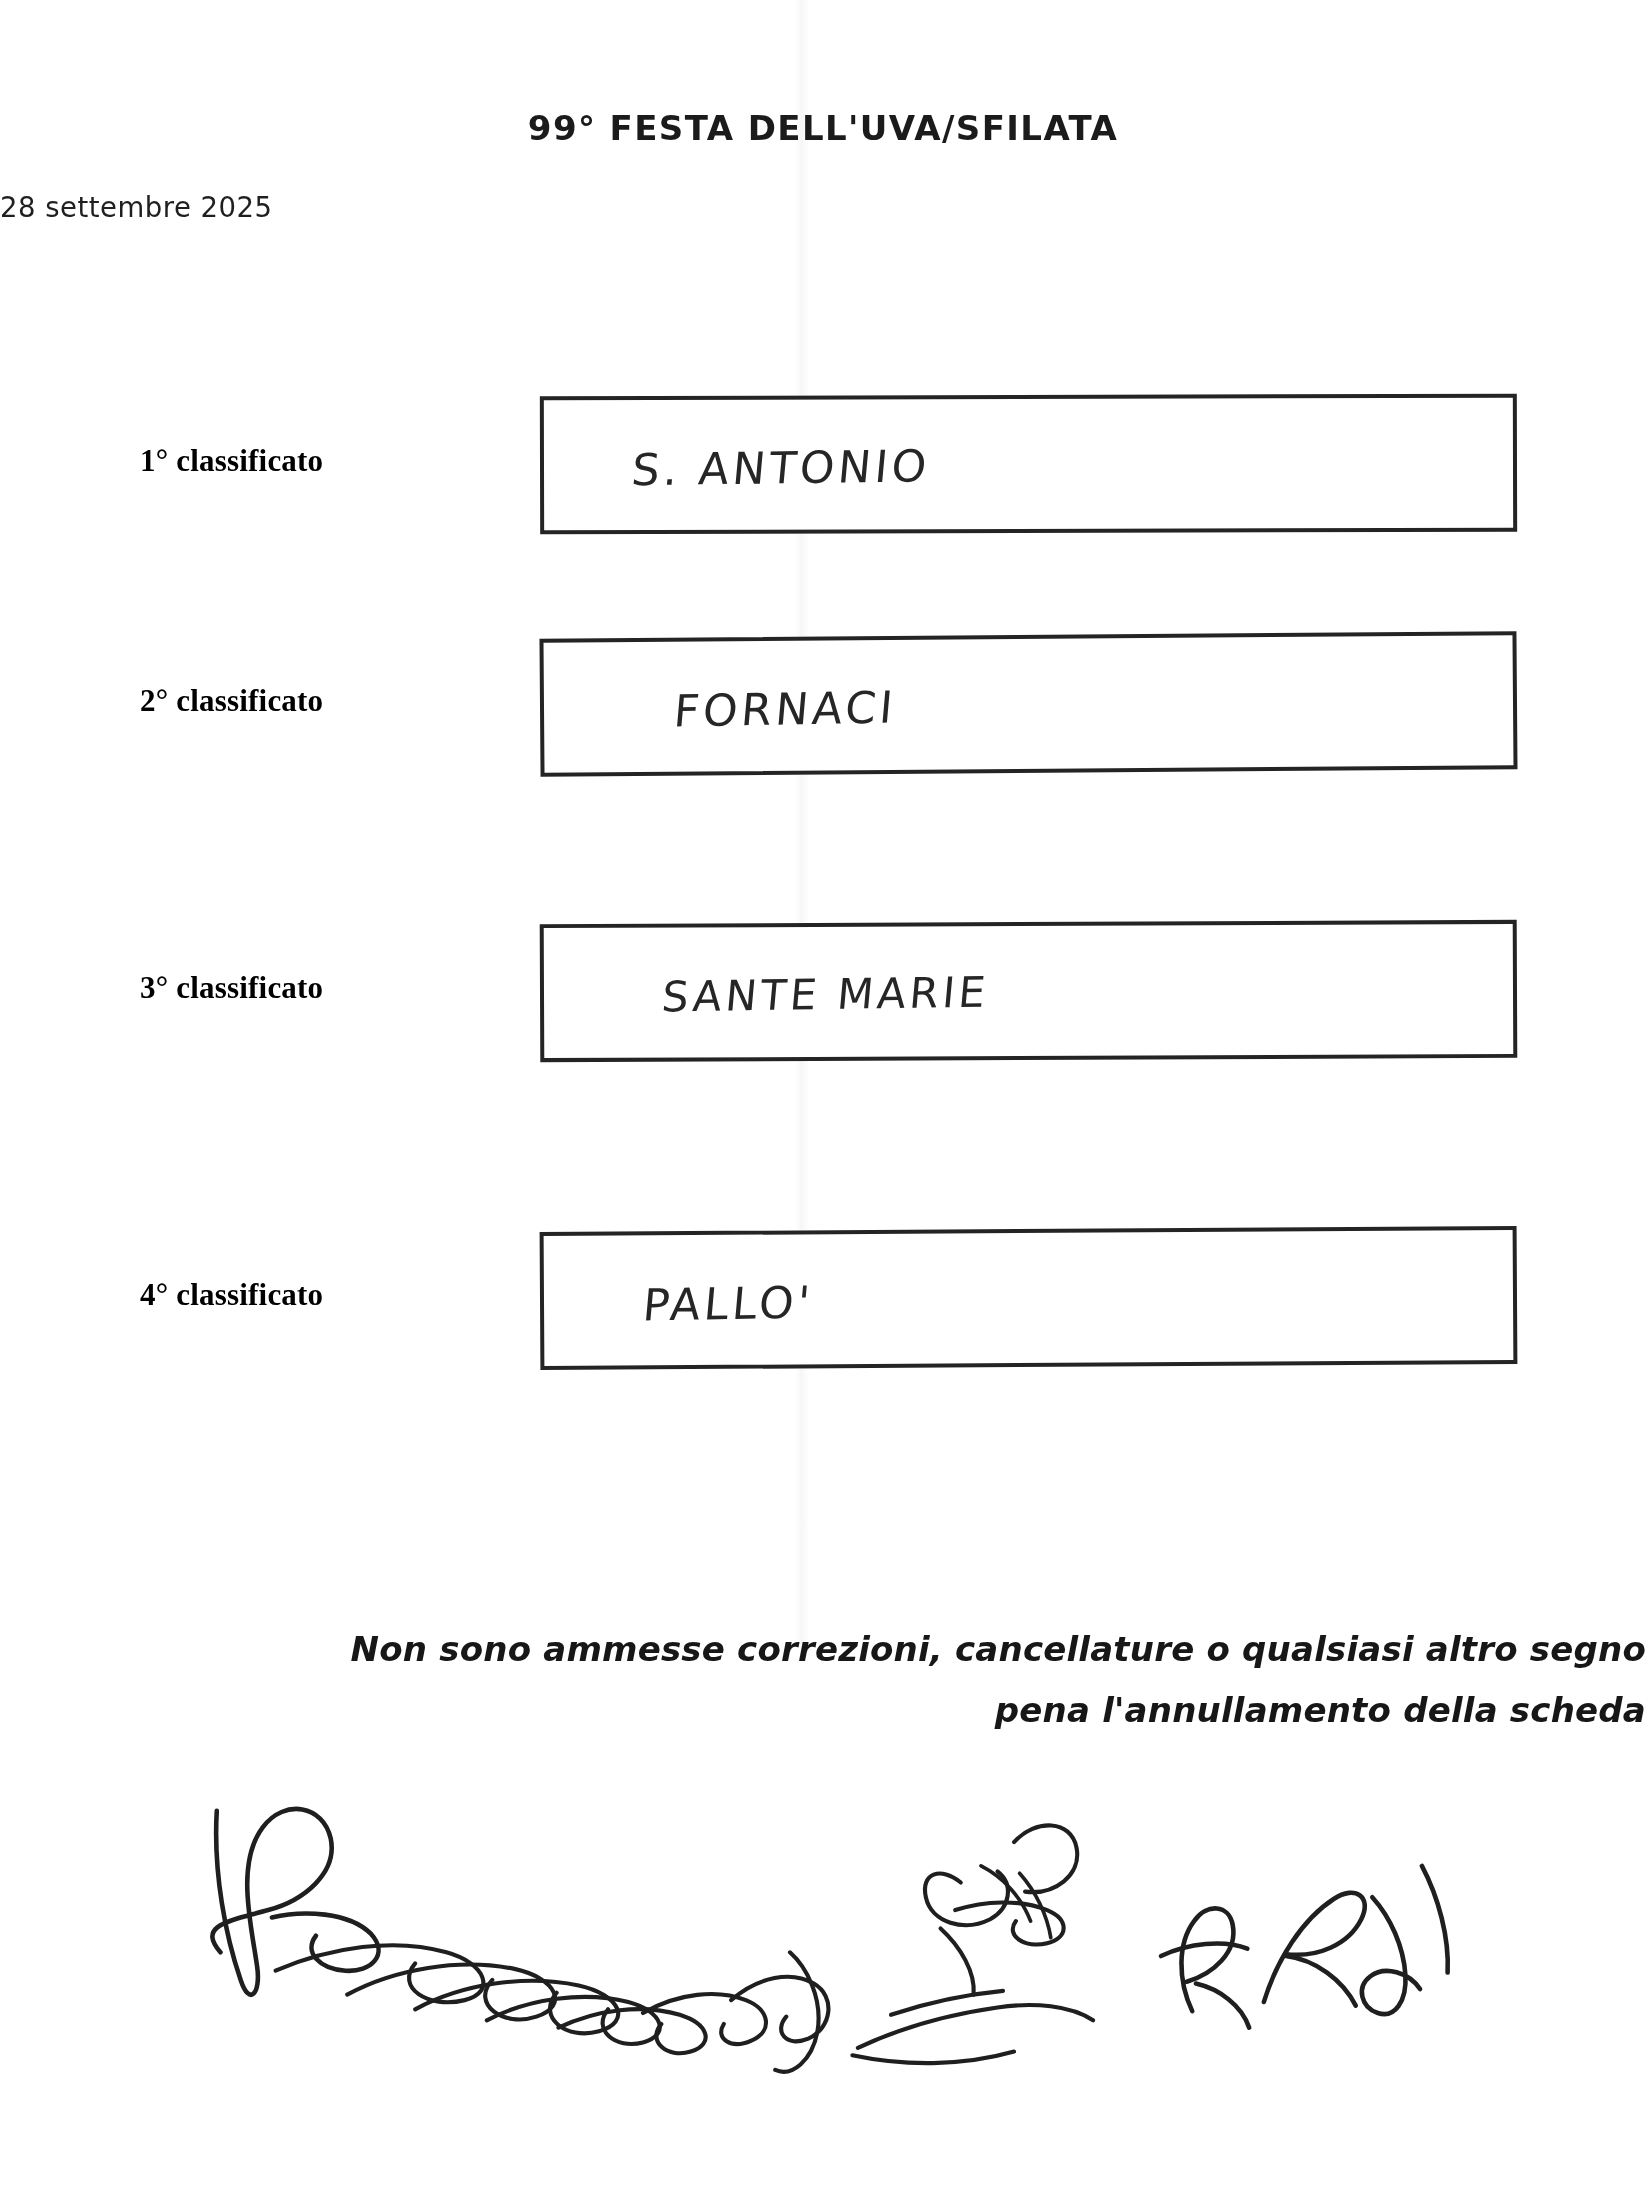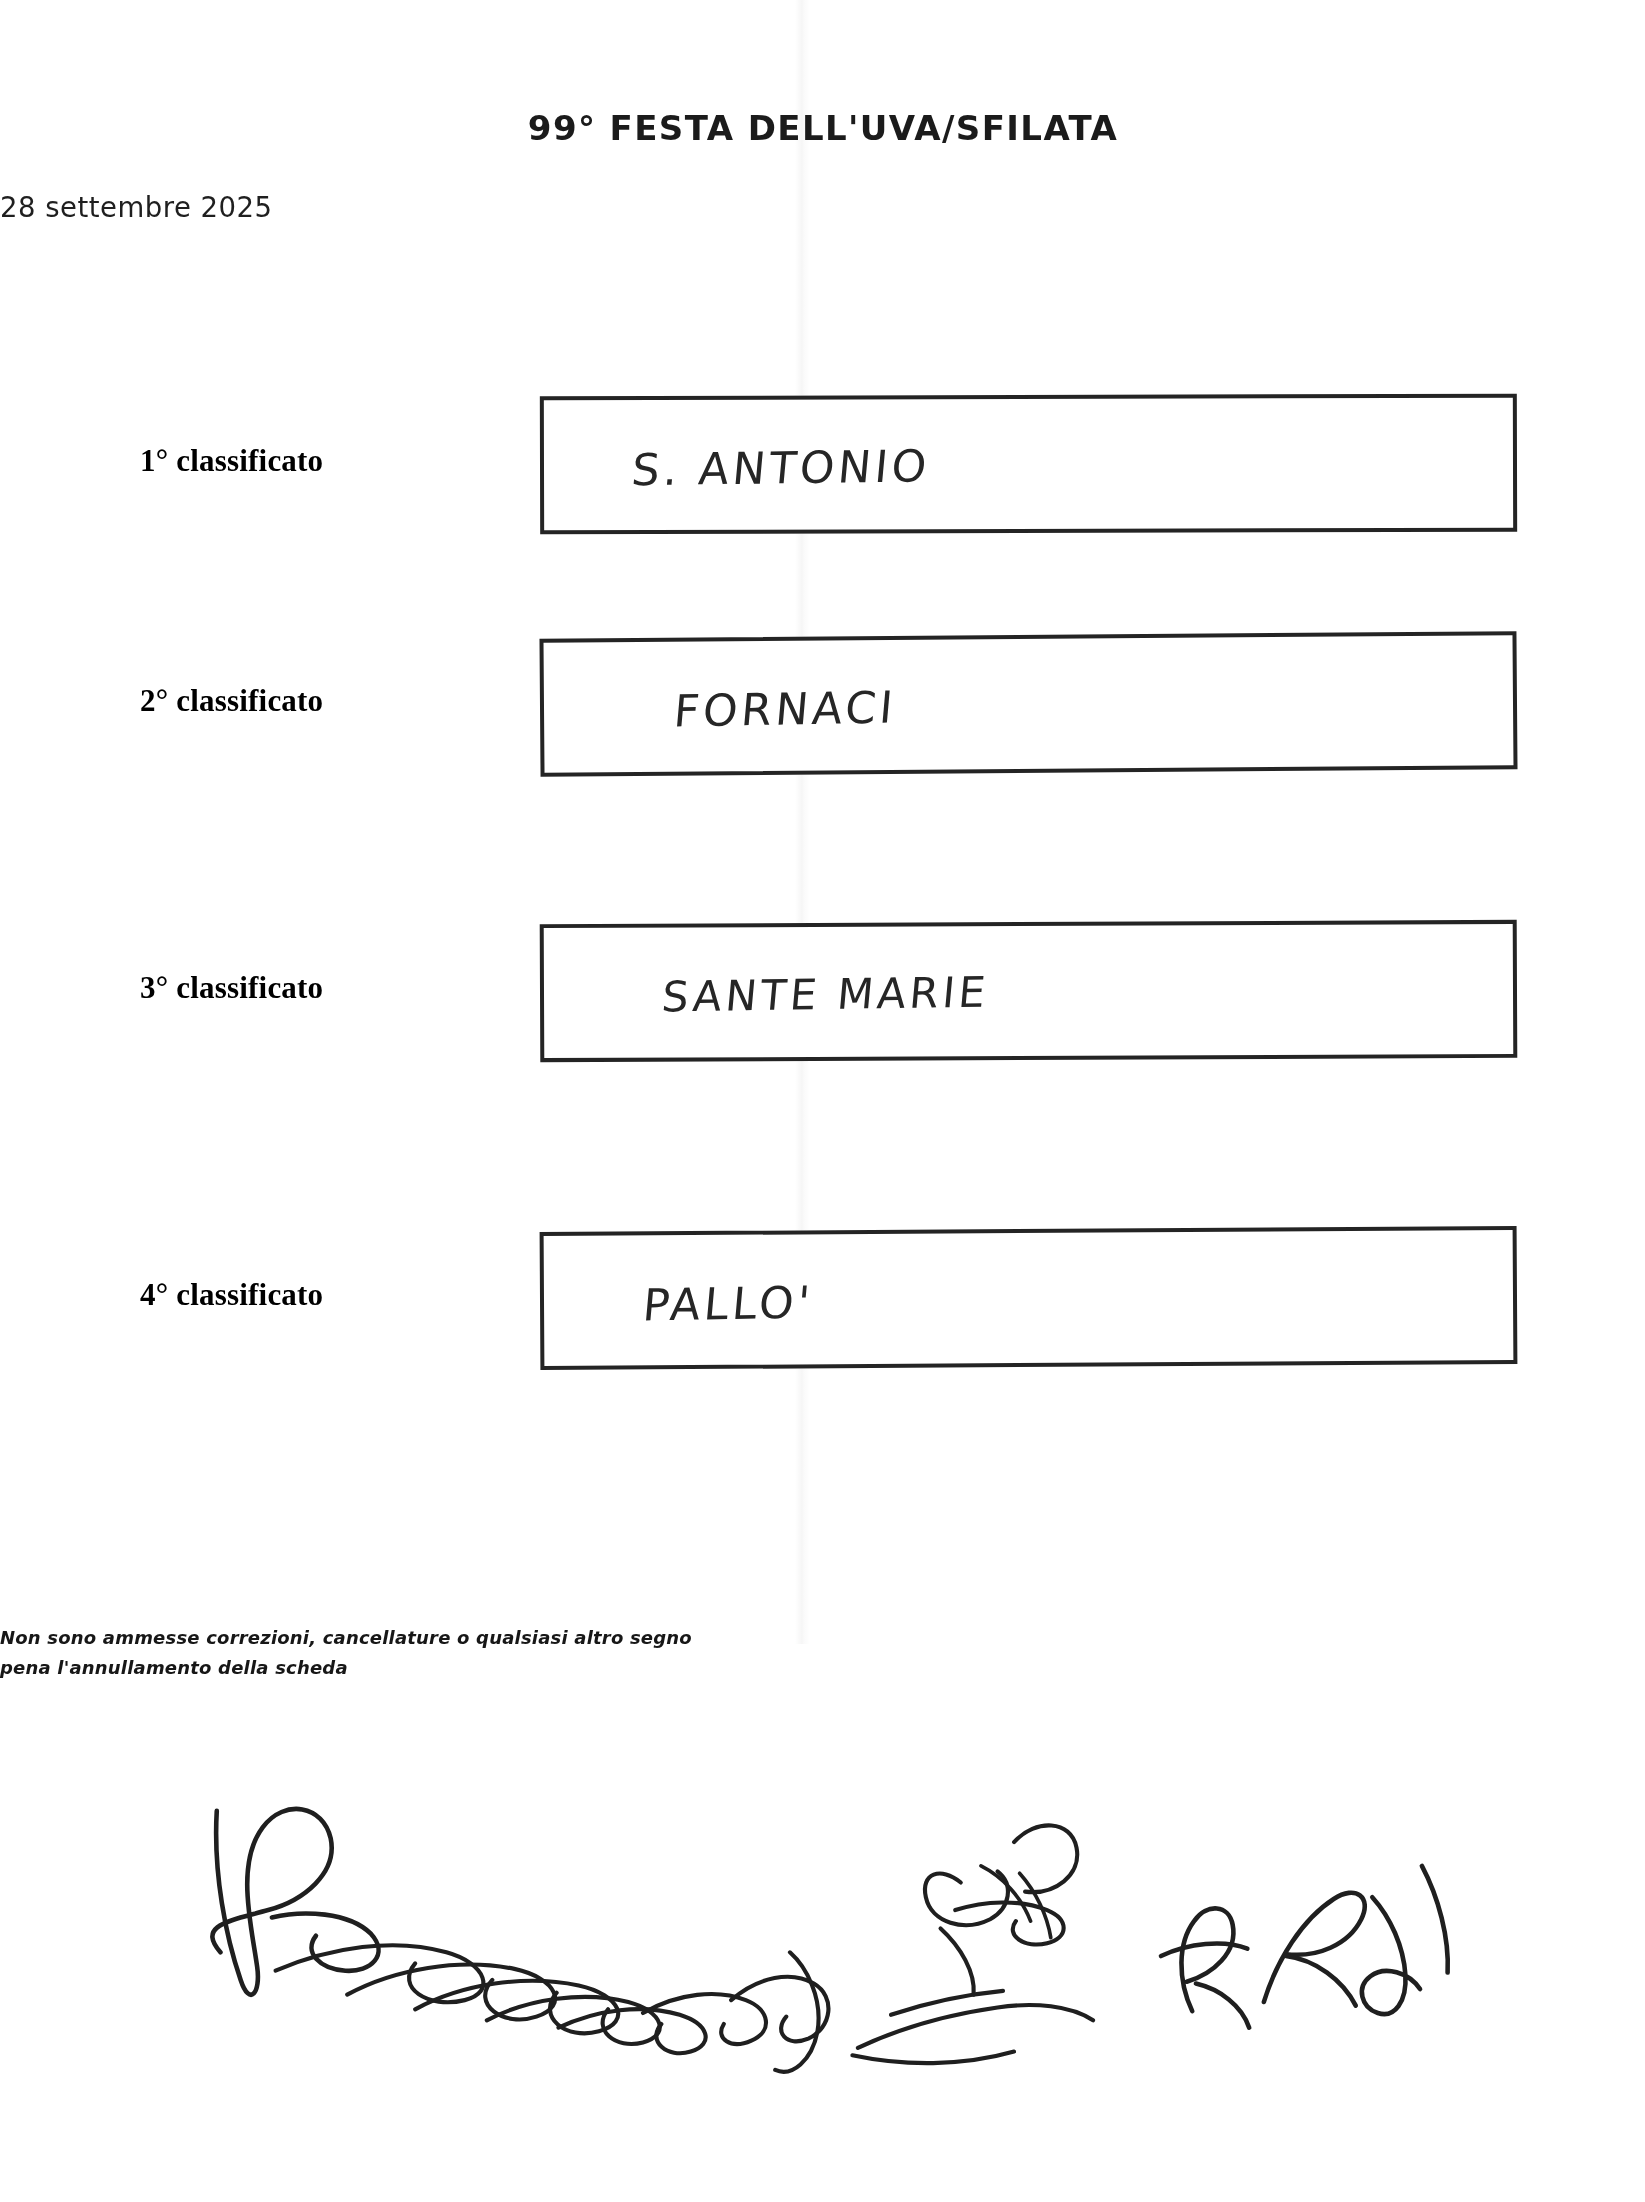--- a/index.html
+++ b/index.html
@@ -116,31 +116,31 @@
   .hw-1 { padding-left: 88px; font-size: 44px; }
   .hw-2 { padding-left: 130px; font-size: 44px; }
   .hw-3 { padding-left: 118px; font-size: 42px; }
   .hw-4 { padding-left: 99px; font-size: 44px; }
 
   .notice {
     position: absolute;
     top: 1625px;
     left: 0;
     width: 100%;
-    text-align: left;
+    text-align: right;
     font-family: "DejaVu Sans", sans-serif;
     font-style: italic;
     font-weight: bold;
-    font-size: 18px;
+    font-size: 34px;
     line-height: 1.45;
     color: #171717;
     letter-spacing: 0.2px;
   }
   .notice span { display: block; }
-  .notice .line2 { margin-top: 4px; }
+  .notice .line2 { margin-top: 12px; }
 
   .signatures {
     position: absolute;
     top: 1763px;
     left: 0;
     width: 100%;
     height: 386px;
   }
   .signatures svg {
     display: block;

